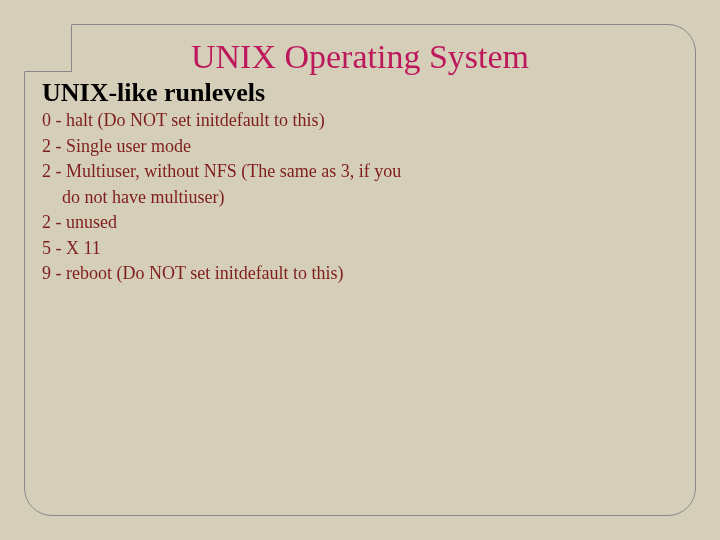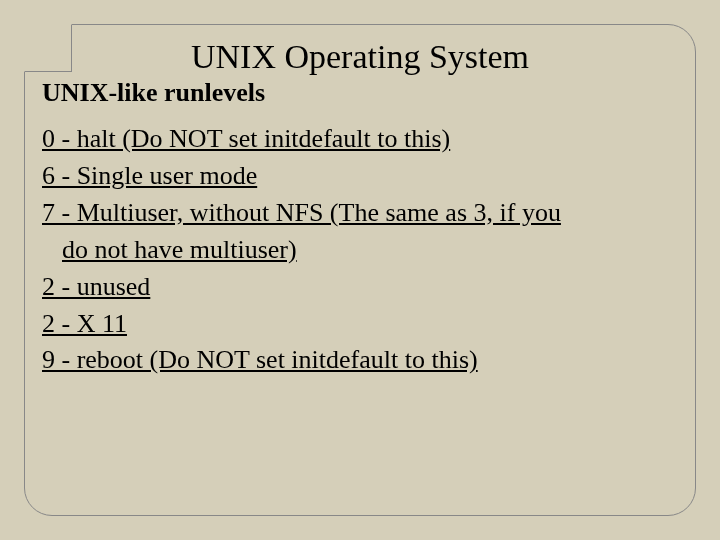--- a/index.html
+++ b/index.html
@@ -40,53 +40,52 @@
     .content {
       position: absolute;
       top: 38px;
       left: 42px;
       right: 42px;
     }
     .title {
       text-align: center;
       font-size: 34px;
       font-weight: normal;
-      color: #000000;
+      color: #be185d;
       margin-bottom: 2px;
     }
     .subtitle {
       font-size: 26px;
       font-weight: bold;
       color: #000;
-      margin-bottom: 13px;
+      margin-bottom: 0;
     }
     .runlevel-list {
-      font-size: 26px;
+      font-size: 18px;
       line-height: 1.42;
-      color: #000000;
-      text-decoration: underline;
+      color: #7f1d1d;
     }
     .runlevel-item {
       margin: 0;
     }
     .runlevel-continuation {
       padding-left: 20px;
     }
   </style>
 </head>
 <body>
 
 <div class="outer-frame"></div>
 <div class="corner-box"></div>
 
 <div class="content">
   <h1 class="title">UNIX Operating System</h1>
   <div class="subtitle">UNIX-like runlevels</div>
   <div class="runlevel-list">
     <div class="runlevel-item">0 - halt (Do NOT set initdefault to this)</div>
-    <div class="runlevel-item">6 - Single user mode</div>
-    <div class="runlevel-item">7 - Multiuser, without NFS (The same as 3, if you</div>
+    <div class="runlevel-item">2 - Single user mode</div>
+    <div class="runlevel-item">2 - Multiuser, without NFS (The same as 3, if you</div>
     <div class="runlevel-item runlevel-continuation">do  not have multiuser)</div>
     <div class="runlevel-item">2 - unused</div>
-    <div class="runlevel-item">2 - X 11</div>
+    <div class="runlevel-item">5 - X 11</div>
     <div class="runlevel-item">9 - reboot (Do NOT set initdefault to this)</div>
   </div>
 </div>
 
 </body></html>

